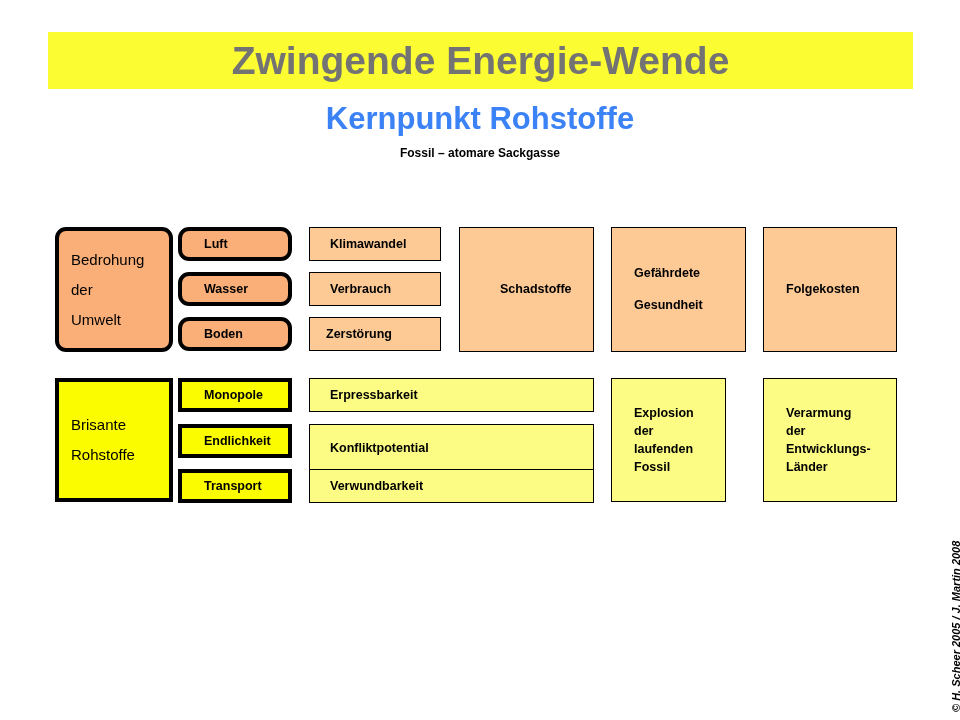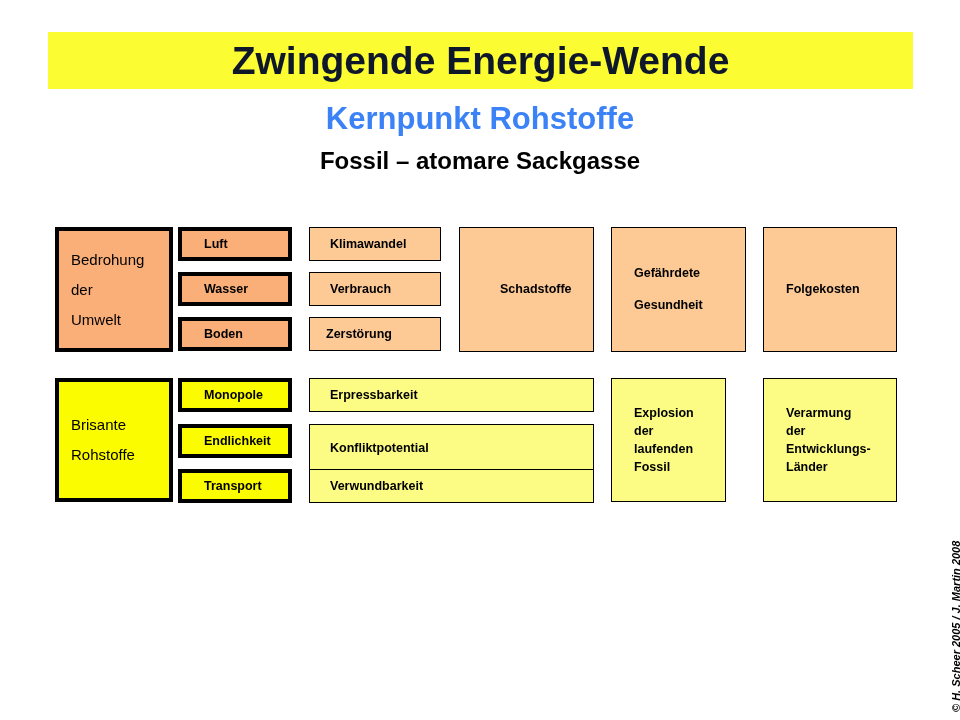--- a/index.html
+++ b/index.html
@@ -27,21 +27,21 @@
     left: 48px;
     top: 32px;
     width: 865px;
     height: 57px;
     background: #fcfc32;
     display: flex;
     align-items: center;
     justify-content: center;
   }
   .title-banner .title-text {
-    color: #0f172a;
+    color: #737373;
     font-size: 39px;
     font-weight: bold;
     letter-spacing: 0px;
     white-space: nowrap;
     line-height: 1;
   }
   .subtitle {
     position: absolute;
     left: 0;
     top: 101px;
@@ -52,21 +52,21 @@
     font-weight: bold;
     line-height: 1.15;
   }
   .subsubtitle {
     position: absolute;
     left: 0;
     top: 147px;
     width: 960px;
     text-align: center;
     color: #000000;
-    font-size: 24px;
+    font-size: 12px;
     font-weight: bold;
     line-height: 1.15;
   }
 
   
   .box {
     position: absolute;
     box-sizing: border-box;
     color: #000000;
     display: flex;
@@ -77,21 +77,21 @@
   .box .line {
     display: block;
     white-space: nowrap;
   }
 
   
   .bw-thick { border: 4px solid #000000; }
   .bw-thin  { border: 1px solid #000000; }
 
   
-  .fill-salmon      { background: #fbaf78; }
+  .fill-salmon      { background: #fbaf78; border-radius: 11px; }
   .fill-peach       { background: #fdca96; }
   .fill-yellow      { background: #fcfc00; }
   .fill-lightyellow { background: #fcfc84; }
 
   
   .t-big {
     font-size: 15px;
     font-weight: normal;
     padding-left: 12px;
     line-height: 2.0;

